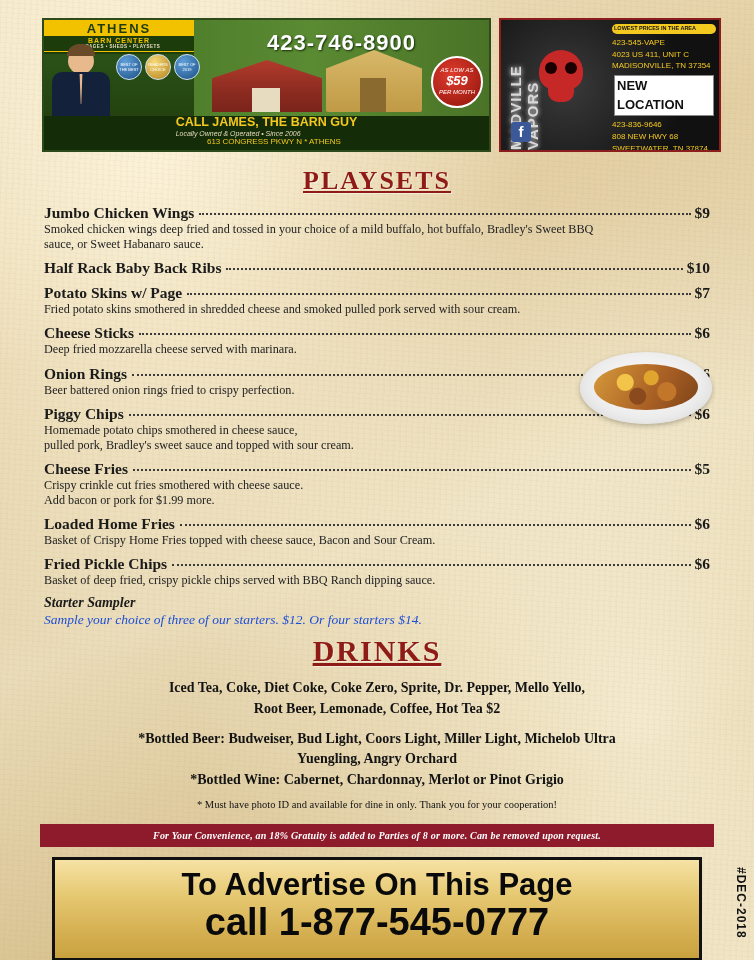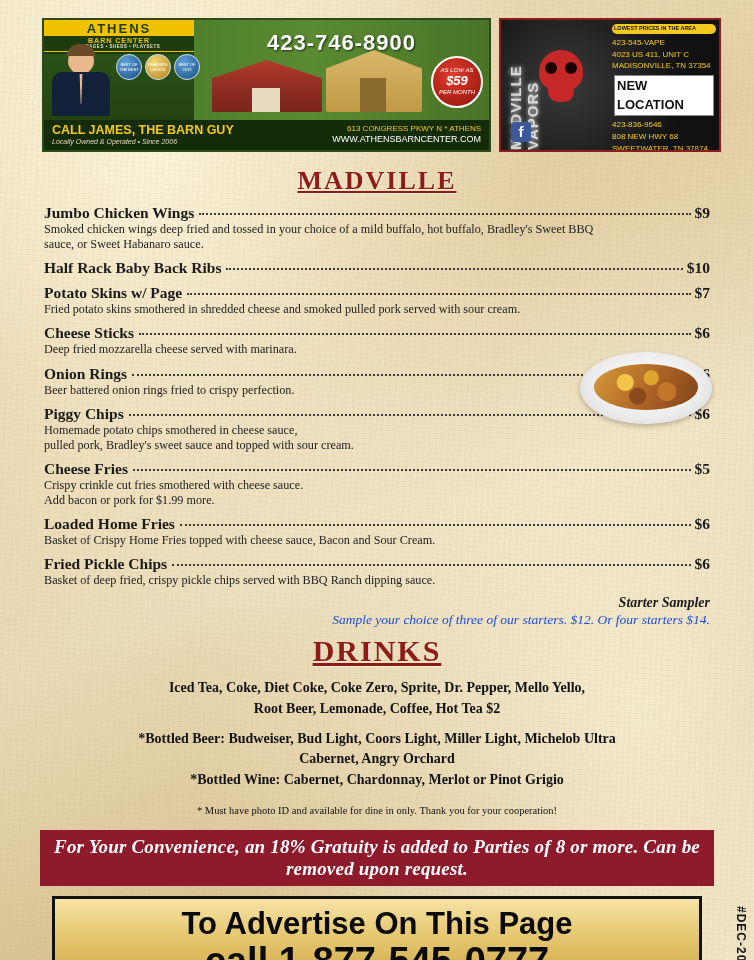--- a/index.html
+++ b/index.html
@@ -213,20 +213,21 @@
     font-weight: bold;
     display: block;
   }
   .barn-bottom {
     height: 34px;
     background: #152c08;
     display: flex;
     align-items: center;
     justify-content: space-between;
     padding: 0 8px;
+    flex-direction: column;
   }
   .barn-call {
     color: #f4c91f;
     font-family: "Liberation Sans", sans-serif;
     font-weight: bold;
     font-size: 12.5px;
     line-height: 1.1;
   }
   .barn-call .tag {
     display: block;
@@ -408,21 +409,21 @@
     border-radius: 50%;
     background:
       radial-gradient(circle at 30% 40%, #f3c44a 0 8px, rgba(0,0,0,0) 9px),
       radial-gradient(circle at 55% 30%, #e0a52f 0 7px, rgba(0,0,0,0) 8px),
       radial-gradient(circle at 70% 60%, #c2762a 0 9px, rgba(0,0,0,0) 10px),
       radial-gradient(circle at 42% 70%, #8a4a1e 0 8px, rgba(0,0,0,0) 9px),
       linear-gradient(120deg, #d79a3a, #a85f24 60%, #7d4318);
   }
 
   .sampler {
-    text-align: right;
+    text-align: left;
     margin-top: 4px;
   }
   .sampler-title {
     font-weight: bold;
     font-style: italic;
     font-size: 14px;
     color: #1b1b1b;
   }
   .sampler-desc {
     font-style: italic;
@@ -434,30 +435,30 @@
     text-align: center;
     font-weight: bold;
     font-size: 14px;
     color: #131313;
     line-height: 1.45;
   }
   .drinks-block .alcohol { margin-top: 10px; }
   .drinks-note {
     font-size: 10.5px;
     font-weight: normal;
-    margin-top: 13px;
+    margin-top: 7px;
   }
   .gratuity {
     margin: 12px 40px 0 40px;
     background: #8e1b2c;
     color: #ffffff;
     text-align: center;
     font-style: italic;
     font-weight: bold;
-    font-size: 19px;
+    font-size: 10px;
     padding: 6px 4px;
     letter-spacing: 0.2px;
   }
   .advert {
     margin: 10px 52px 0 52px;
     border: 3px solid #111;
     background: linear-gradient(180deg, #f6e2a5 0%, #e6c973 35%, #d9b558 65%, #c9a13f 100%);
     text-align: center;
     padding: 8px 4px 14px;
   }
@@ -554,21 +555,21 @@
         <div class="vape-newloc">NEW LOCATION</div>
         <div>423-836-9646</div>
         <div>808 NEW HWY 68</div>
         <div>SWEETWATER, TN 37874</div>
       </div>
     </div>
   </div>
 
   <div class="menu">
 
-    <div class="section-title starters">MADVILLE</div>
+    <div class="section-title starters">PLAYSETS</div>
 
     <div class="food-photo">
       <div class="plate"></div>
       <div class="food"></div>
     </div>
 
     <div class="item">
       <div class="item-line">
         <span class="item-name">Jumbo Chicken Wings</span>
         <span class="dots"></span>
@@ -654,21 +655,21 @@
       <div class="sampler-title">Starter Sampler</div>
       <div class="sampler-desc">Sample your choice of three of our starters. $12. Or four starters $14.</div>
     </div>
 
     <div class="section-title drinks">DRINKS</div>
 
     <div class="drinks-block">
       <div>Iced Tea, Coke, Diet Coke, Coke Zero, Sprite, Dr. Pepper, Mello Yello,</div>
       <div>Root Beer, Lemonade, Coffee, Hot Tea   $2</div>
       <div class="alcohol">*Bottled Beer: Budweiser, Bud Light, Coors Light, Miller Light, Michelob Ultra</div>
-      <div>Cabernet, Angry Orchard</div>
+      <div>Yuengling, Angry Orchard</div>
       <div>*Bottled Wine: Cabernet, Chardonnay, Merlot or  Pinot Grigio</div>
       <div class="drinks-note">* Must have photo ID and available for dine in only. Thank you for your cooperation!</div>
     </div>
   </div>
 
   <div class="gratuity">For Your Convenience, an 18% Gratuity is added to Parties of  8 or more. Can be removed upon request.</div>
 
   <div class="advert">
     <div class="l1">To Advertise On This Page</div>
     <div class="l2">call 1-877-545-0777</div>

